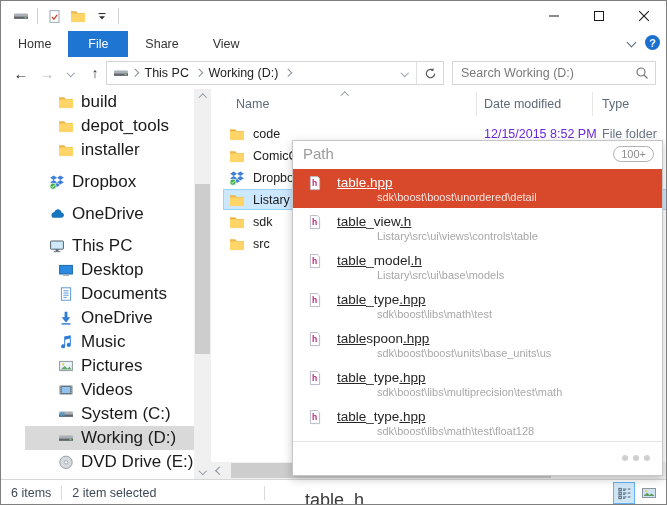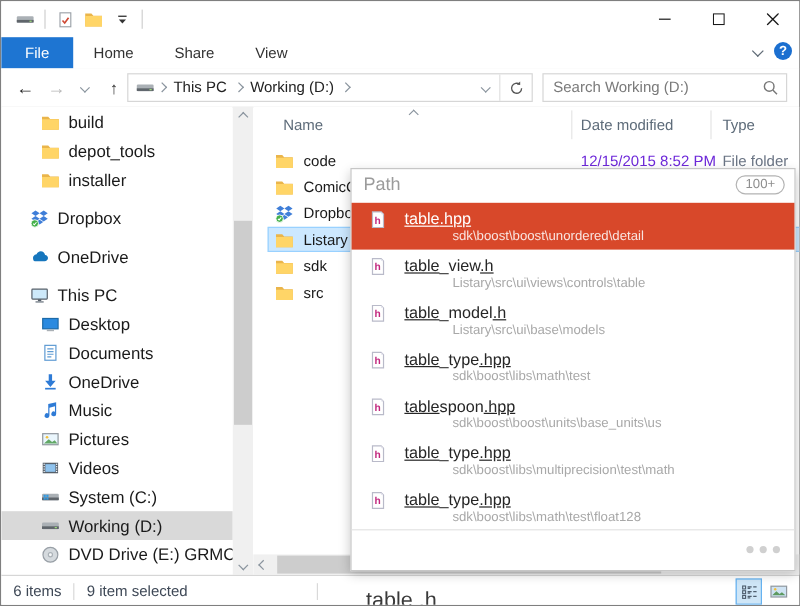--- a/index.html
+++ b/index.html
@@ -44,21 +44,21 @@
   #addr-drop{width:22px;height:100%;display:flex;align-items:center;justify-content:center;}
   #addr-sep{width:1px;height:22px;background:#e0e0e0;}
   #btn-refresh{width:26px;height:100%;display:flex;align-items:center;justify-content:center;}
   #searchbox{position:absolute;left:451px;top:4px;width:204px;height:24px;border:1px solid #d6d6d6;background:#fff;display:flex;align-items:center;box-sizing:border-box;}
   #searchbox input{flex:1;border:0;outline:0;font-size:12.5px;color:#444;padding:0 0 0 8px;font-family:inherit;background:transparent;}
   #searchbox input::placeholder{color:#7a7a7a;opacity:1;}
   #search-mag{width:26px;display:flex;align-items:center;justify-content:center;}
 
   
   #sidebar{position:absolute;left:0;top:88px;width:193px;height:390px;background:#fff;overflow:hidden;padding-top:1px;box-sizing:border-box;}
-  .sb-item{height:24px;display:flex;align-items:center;font-size:14px;color:#1a1a1a;white-space:nowrap;overflow:hidden;}
+  .sb-item{height:24px;display:flex;align-items:center;font-size:17px;color:#1a1a1a;white-space:nowrap;overflow:hidden;margin-left:24px;}
   .sb-item .icon{width:16px;height:16px;margin-right:7px;}
   .sb-item.lv1{padding-left:24px;}
   .sb-item.lv2{padding-left:33px;}
   .sb-item.gap{margin-top:8px;}
   .sb-item.sel{background:#d9d9d9;}
   
   #sb-scroll{position:absolute;left:193px;top:88px;width:17px;height:390px;background:#f0f0f0;}
   .sc-arrow{position:absolute;left:0;width:17px;height:17px;display:flex;align-items:center;justify-content:center;}
   #sb-thumb{position:absolute;left:1px;top:95px;width:15px;height:170px;background:#cdcdcd;}
 
@@ -160,22 +160,22 @@
         </div>
       <div class="winbtn">
           <svg width="10" height="10" viewBox="0 0 10 10">
             <path d="M0 0 10 10M10 0 0 10" stroke="#1a1a1a" stroke-width="1.1"></path>
           </svg>
         </div>
     </div>
   </div>
 
   <div id="tabsrow">
+    <div class="tab">Home</div>
     <div class="tab active">File</div>
-    <div class="tab">Home</div>
     <div class="tab">Share</div>
     <div class="tab">View</div>
   </div>
   <div id="ribbon-right">
     <span class="chev c-down"></span>
     <span class="help-btn">?</span>
   </div>
 
   <div id="navbar">
     <div class="navbtn" id="btn-back">←</div>
@@ -480,21 +480,21 @@
       <div id="hs-arrow">
           <span class="chev sm c-left"></span>
         </div>
       <div id="hs-thumb"></div>
     </div>
   </div>
 
   <div id="statusbar">
     <span class="st-txt">6 items</span>
     <span class="st-sep"></span>
-    <span class="st-txt">9 item selected</span>
+    <span class="st-txt">2 item selected</span>
     <span class="st-sep" id="st-sep2"></span>
     <div id="view-btns">
       <div class="view-btn active">
         <svg width="15" height="15" viewBox="0 0 16 16">
             <g fill="none" stroke="#4f5e6e" stroke-width="1">
               <rect x="2" y="2.5" width="2.6" height="2.6"></rect>
               <rect x="2" y="6.7" width="2.6" height="2.6"></rect>
               <rect x="2" y="10.9" width="2.6" height="2.6"></rect>
               <path d="M6.4 3.3h3.6M6.4 4.6h2.4M6.4 7.5h3.6M6.4 8.8h2.4M6.4 11.7h3.6M6.4 13h2.4M11.4 3.3h3M11.4 7.5h3M11.4 11.7h3"></path>
             </g>

